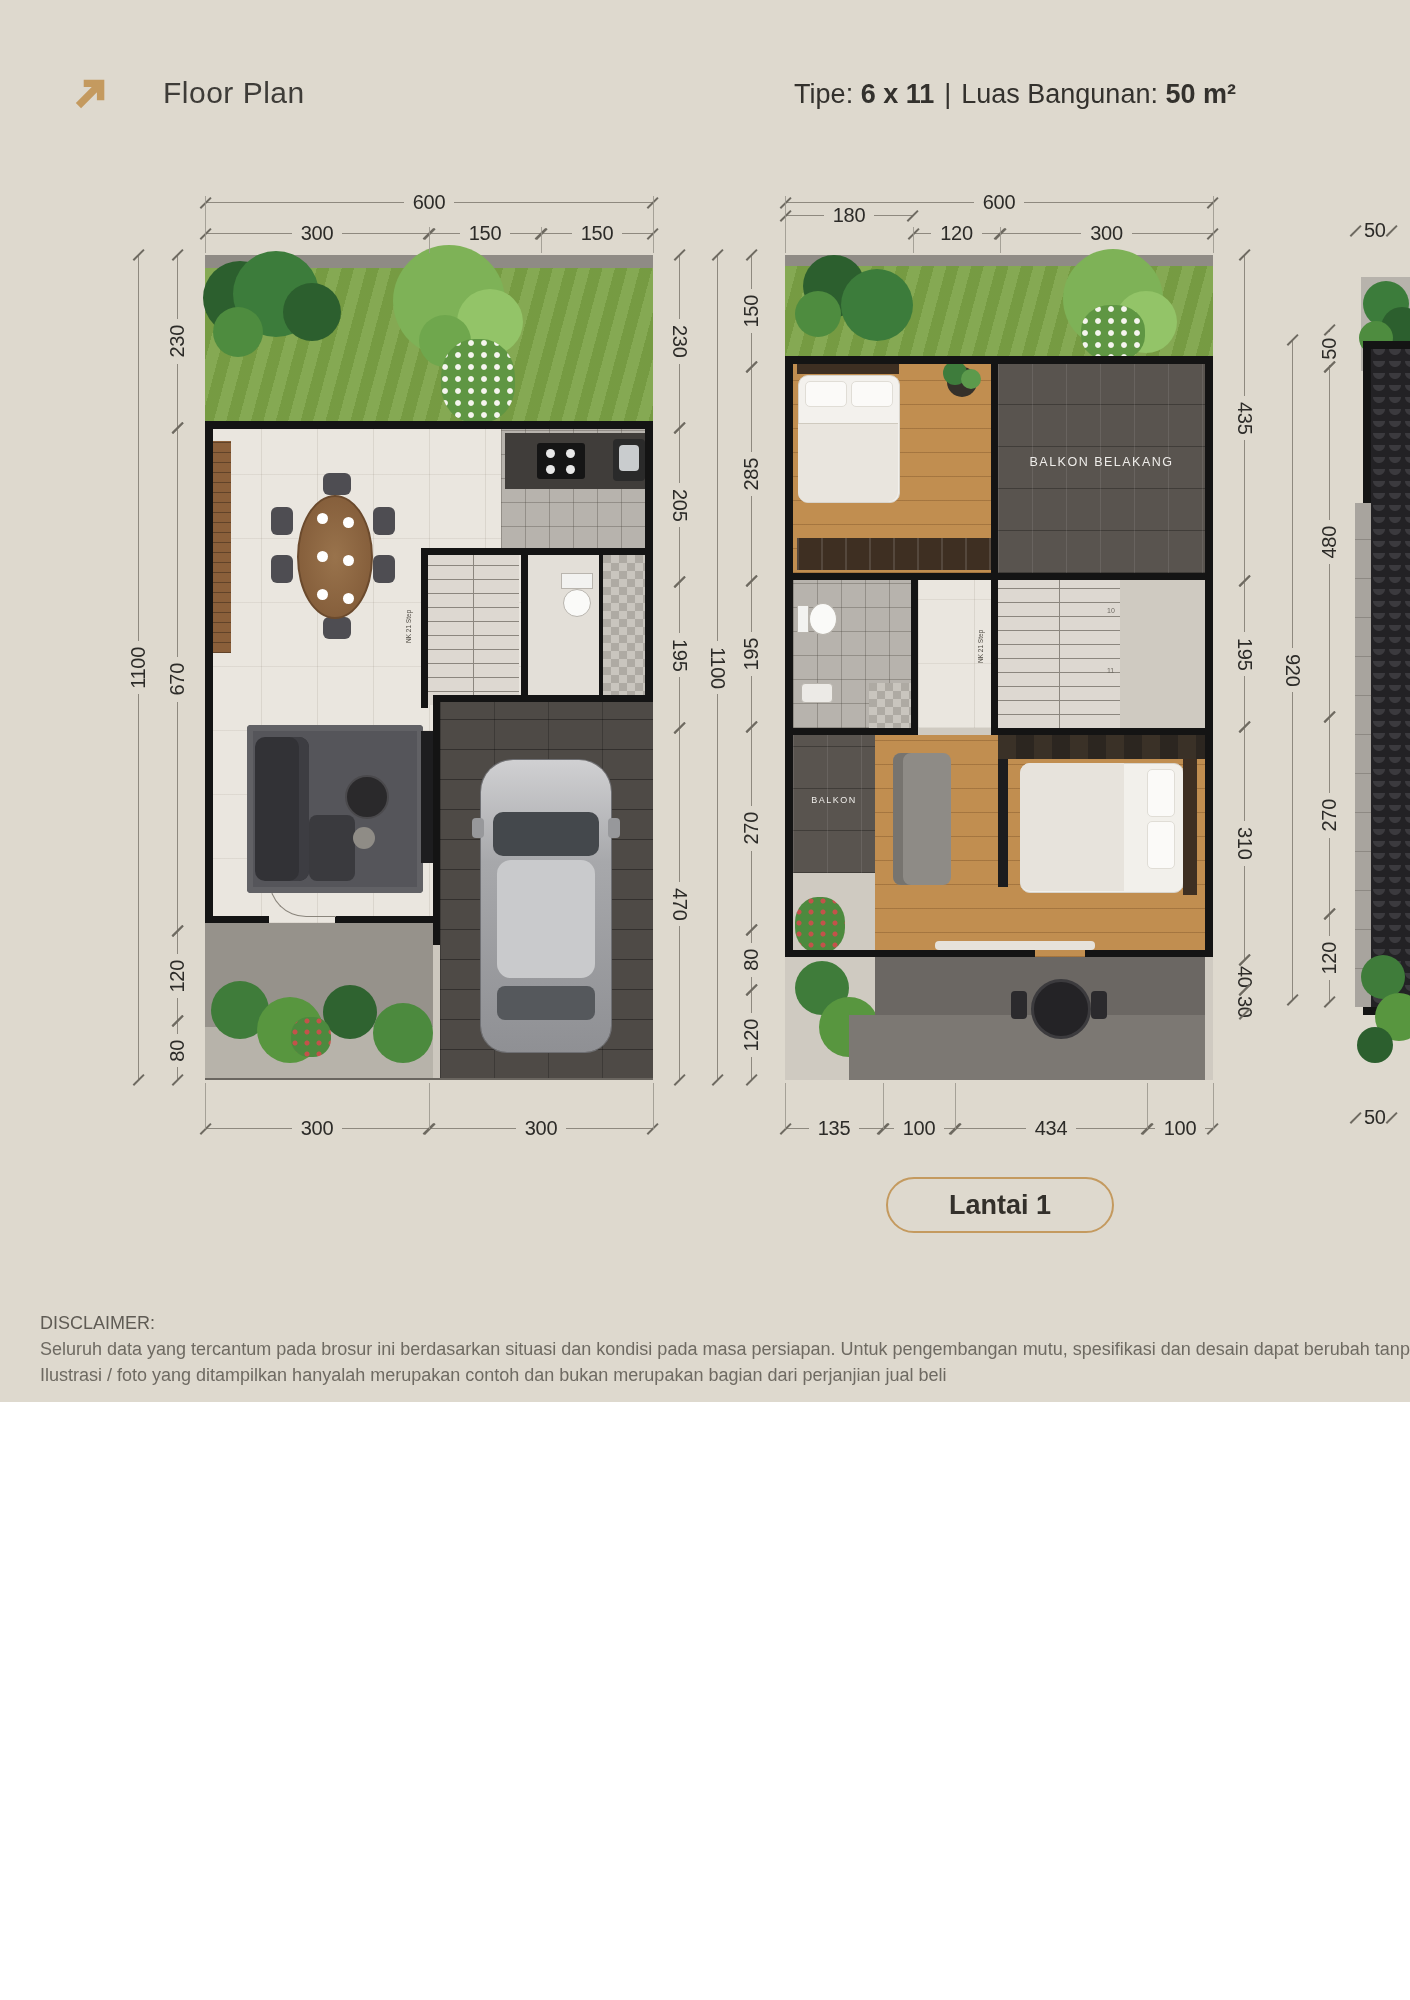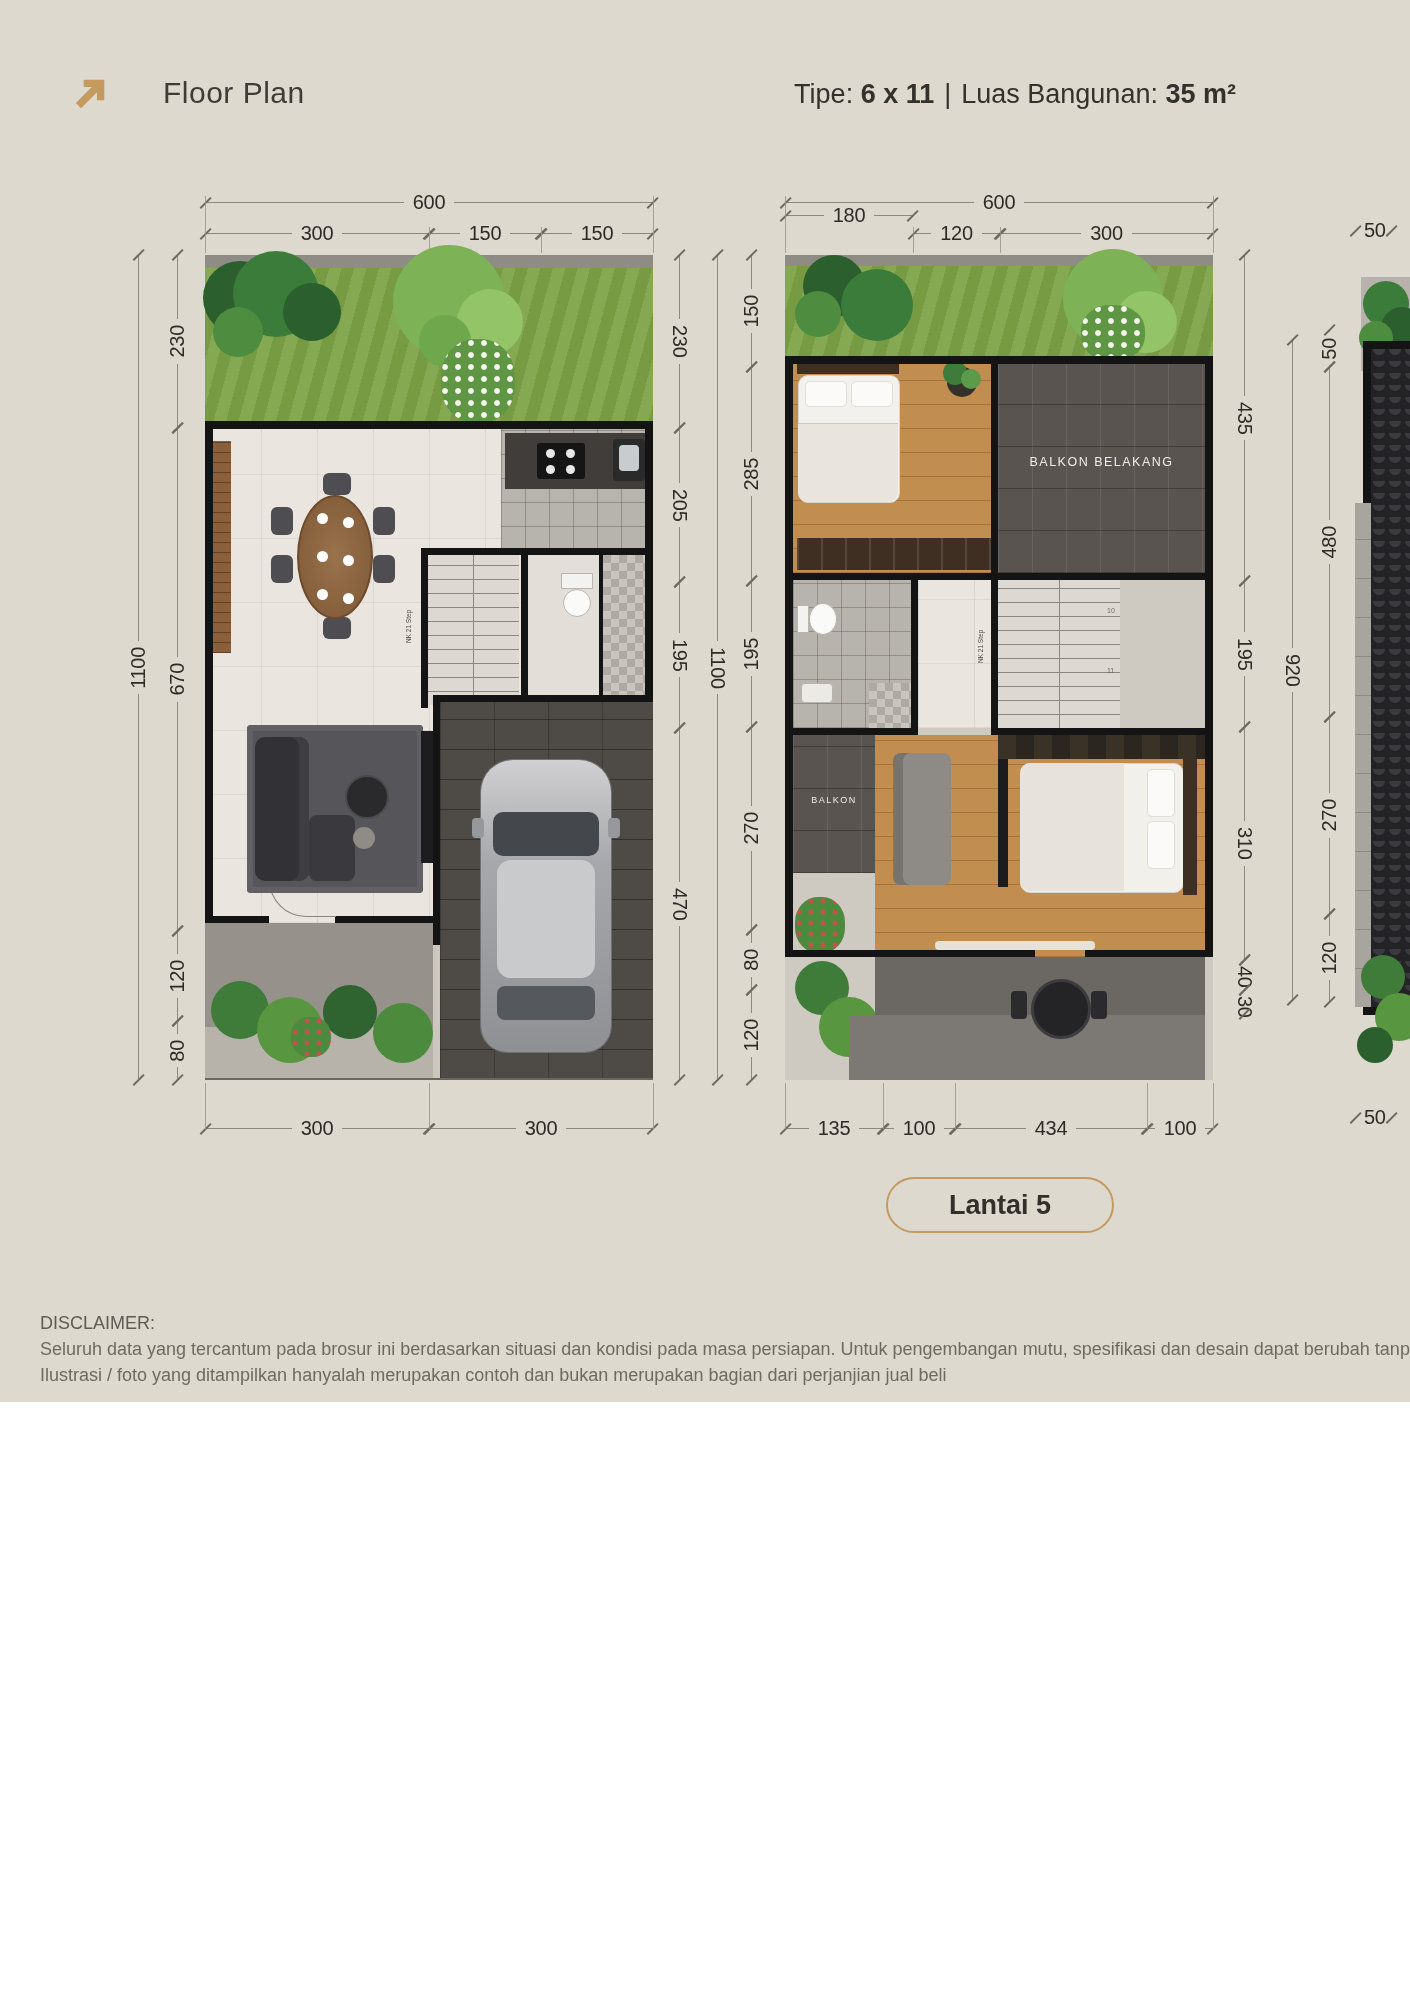--- a/index.html
+++ b/index.html
@@ -74,21 +74,21 @@
 </head>
 <body>
 
 <div class="page">
   <div class="canvas"></div>
 
   <svg class="hdr-arrow" viewBox="0 0 36 36">
     <path d="M8 28 L28 8 M13 7 H29 V23" stroke="#c49a5f" stroke-width="7" fill="none"></path>
   </svg>
   <div class="hdr-title">Floor Plan</div>
-  <div class="hdr-spec"><span>Tipe:</span>&nbsp;<b>6 x 11</b><span class="sep">|</span><span>Luas Bangunan:</span>&nbsp;<b>35 m²</b></div>
+  <div class="hdr-spec"><span>Tipe:</span>&nbsp;<b>6 x 11</b><span class="sep">|</span><span>Luas Bangunan:</span>&nbsp;<b>50 m²</b></div>
 
   <section class="plan" style="left:205px;top:255px;width:448px;height:825px">
     <div style="inset:0;background:#ccc7be"></div>
     <div style="left:0;top:0;width:448px;height:14px;background:#8f8b85"></div>
     <div class="grass" style="left:0;top:13px;width:448px;height:160px"></div>
     <div class="blob" style="left:-2px;top:6px;width:74px;height:74px;background:#2c5f2e"></div>
     <div class="blob" style="left:28px;top:-4px;width:86px;height:86px;background:#3c7c3b"></div>
     <div class="blob" style="left:78px;top:28px;width:58px;height:58px;background:#2c5f2e"></div>
     <div class="blob" style="left:8px;top:52px;width:50px;height:50px;background:#4e8c3f"></div>
     <div class="blob" style="left:188px;top:-10px;width:112px;height:112px;background:#7eb257"></div>
@@ -472,21 +472,21 @@
   <div class="ext" style="left:205px;top:1083px;height:46px"></div>
   <div class="ext" style="left:429px;top:1083px;height:46px"></div>
   <div class="ext" style="left:653px;top:1083px;height:46px"></div>
   <div class="ext" style="left:785px;top:1083px;height:46px"></div>
   <div class="ext" style="left:883px;top:1083px;height:46px"></div>
   <div class="ext" style="left:955px;top:1083px;height:46px"></div>
   <div class="ext" style="left:1147px;top:1083px;height:46px"></div>
   <div class="ext" style="left:1213px;top:1083px;height:46px"></div>
 
   <div class="badge" style="left:886px;top:1177px;width:224px;height:52px">
-      <span>Lantai 5</span>
+      <span>Lantai 1</span>
     </div>
 
   <div class="disc">
     <div class="dh">DISCLAIMER:</div>
     <div>Seluruh data yang tercantum pada brosur ini berdasarkan situasi dan kondisi pada masa persiapan. Untuk pengembangan mutu, spesifikasi dan desain dapat berubah tanpa pemb</div>
     <div>Ilustrasi / foto yang ditampilkan hanyalah merupakan contoh dan bukan merupakan bagian dari perjanjian jual beli</div>
   </div>
 </div>
 
 </body></html>

